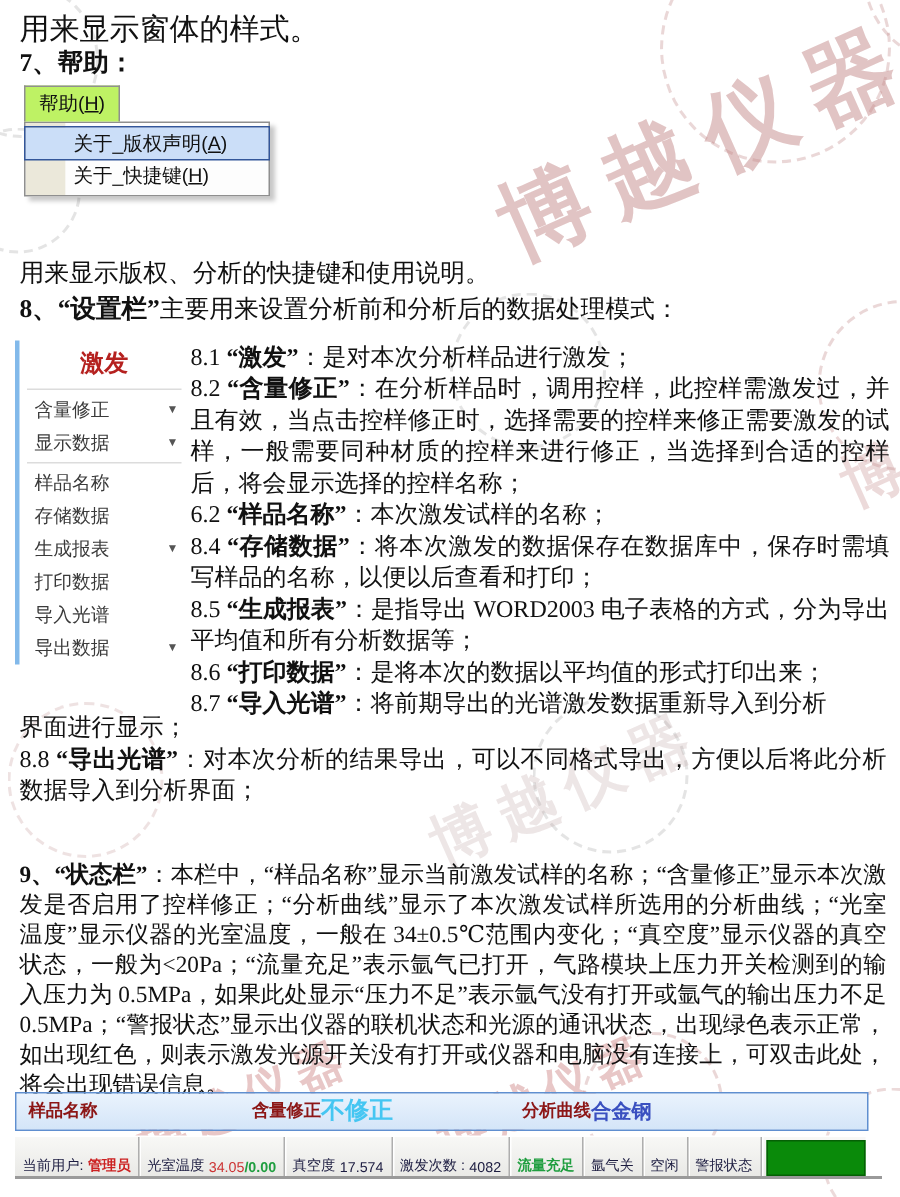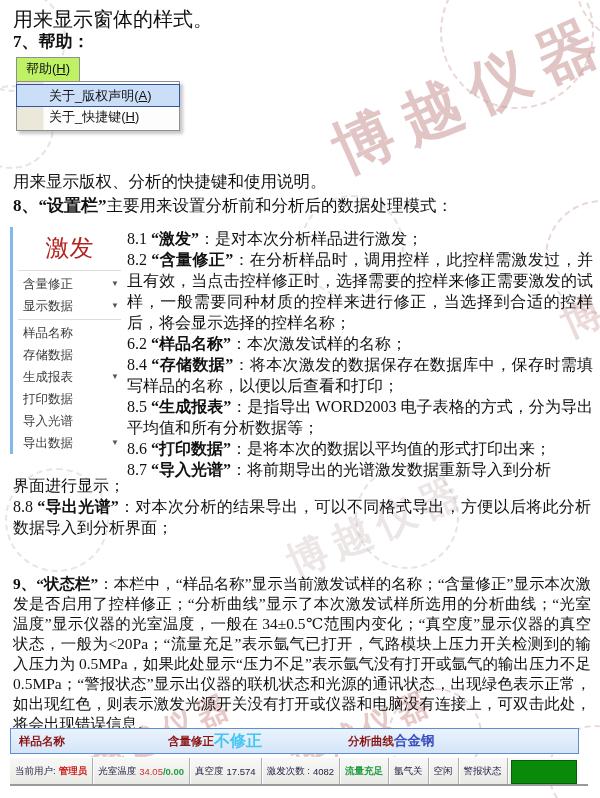--- a/index.html
+++ b/index.html
@@ -23,41 +23,41 @@
   .hm-tab{display:inline-block;background:#bef264;border:1px solid #8f8f8f;border-bottom:none;
           padding:2px 9px 3px 9px;color:#111;}
   .hm-drop{width:162px;background:linear-gradient(to right,#ebe8da 0,#ebe8da 26px,#fdfdfd 27px);
            border:1px solid #8f8f8f;box-shadow:3px 3px 3px rgba(0,0,0,.22);padding:3px 0;}
   .hm-item{height:21px;line-height:21px;padding-left:32px;color:#111;}
   .hm-item.selected{background:#cbdef8;outline:1px solid #33569a;}
   .hm-key{text-decoration:underline;}
   
   .sidebar{top:227px;left:10px;width:113px;background:#fff;border-left:3px solid #82b9ea;
            font-family:"Liberation Sans","DejaVu Sans",sans-serif;}
-  .sb-title{color:#b5211f;font-weight:normal;font-size:24px;text-align:center;padding:5px 0 4px 0;}
+  .sb-title{color:#b5211f;font-weight:bold;font-size:16px;text-align:center;padding:5px 0 4px 0;}
   .sb-div{border-top:1px solid #dcdcdc;margin:2px 5px;}
   .sb-item{position:relative;height:22px;line-height:22px;padding-left:10px;font-size:12.5px;color:#3a3a3a;cursor:default;}
   .sb-arrow{position:absolute;right:7px;top:0;font-size:8px;color:#555;}
   
   .blockA{top:228px;left:127px;width:466px;font-size:16px;line-height:21px;text-align:justify;}
   .blockA p,.blockB p{margin:0;}
   .blockB{top:475px;left:13px;width:578px;font-size:16px;line-height:21px;text-align:justify;}
   .para9{top:574px;left:13px;width:578px;font-size:15.5px;line-height:20px;text-align:justify;}
   
   .infobar{top:728px;left:10px;width:567px;height:24px;background:linear-gradient(#eaf3fd,#d4e5f8);
            border:1px solid #5f8fd0;font-family:"Liberation Sans","DejaVu Sans",sans-serif;}
   .infobar span{position:absolute;top:0;line-height:24px;font-weight:bold;white-space:nowrap;}
   .ib-label{font-size:11.5px;color:#8c1616;}
   .ib-cyan{font-size:16px;color:#45c6f2;}
   .ib-blue{font-size:13.5px;color:#3a50c0;}
   
   .statusbar{top:757px;left:10px;width:567px;height:26px;background:linear-gradient(#f8f8f6,#e9e9e6);
              border-top:1px solid #ffffff;display:flex;align-items:stretch;
              font-family:"Liberation Sans","DejaVu Sans",sans-serif;font-size:9.5px;color:#1c1c40;}
-  .sb-cell{display:flex;align-items:center;gap:3px;padding:0 5px;border-right:1px solid #aeaeae;
+  .sb-cell{display:flex;align-items:flex-end;gap:3px;padding:0 5px;border-right:1px solid #aeaeae;
            box-shadow:1px 0 0 #ffffff;white-space:nowrap;}
   .red{color:#cc2222;font-weight:bold;}
   .grn{color:#1f9e3f;font-weight:bold;}
   .vred{color:#cc3333;}
   .sb-green{width:180px;height:22px;margin:2px 0 0 3px;background:#0a8a0a;border:1px solid #056005;}
   .shadowline{top:784px;left:10px;width:578px;height:2px;background:#9a9a9a;}
 </style>
 </head>
 <body>
 

